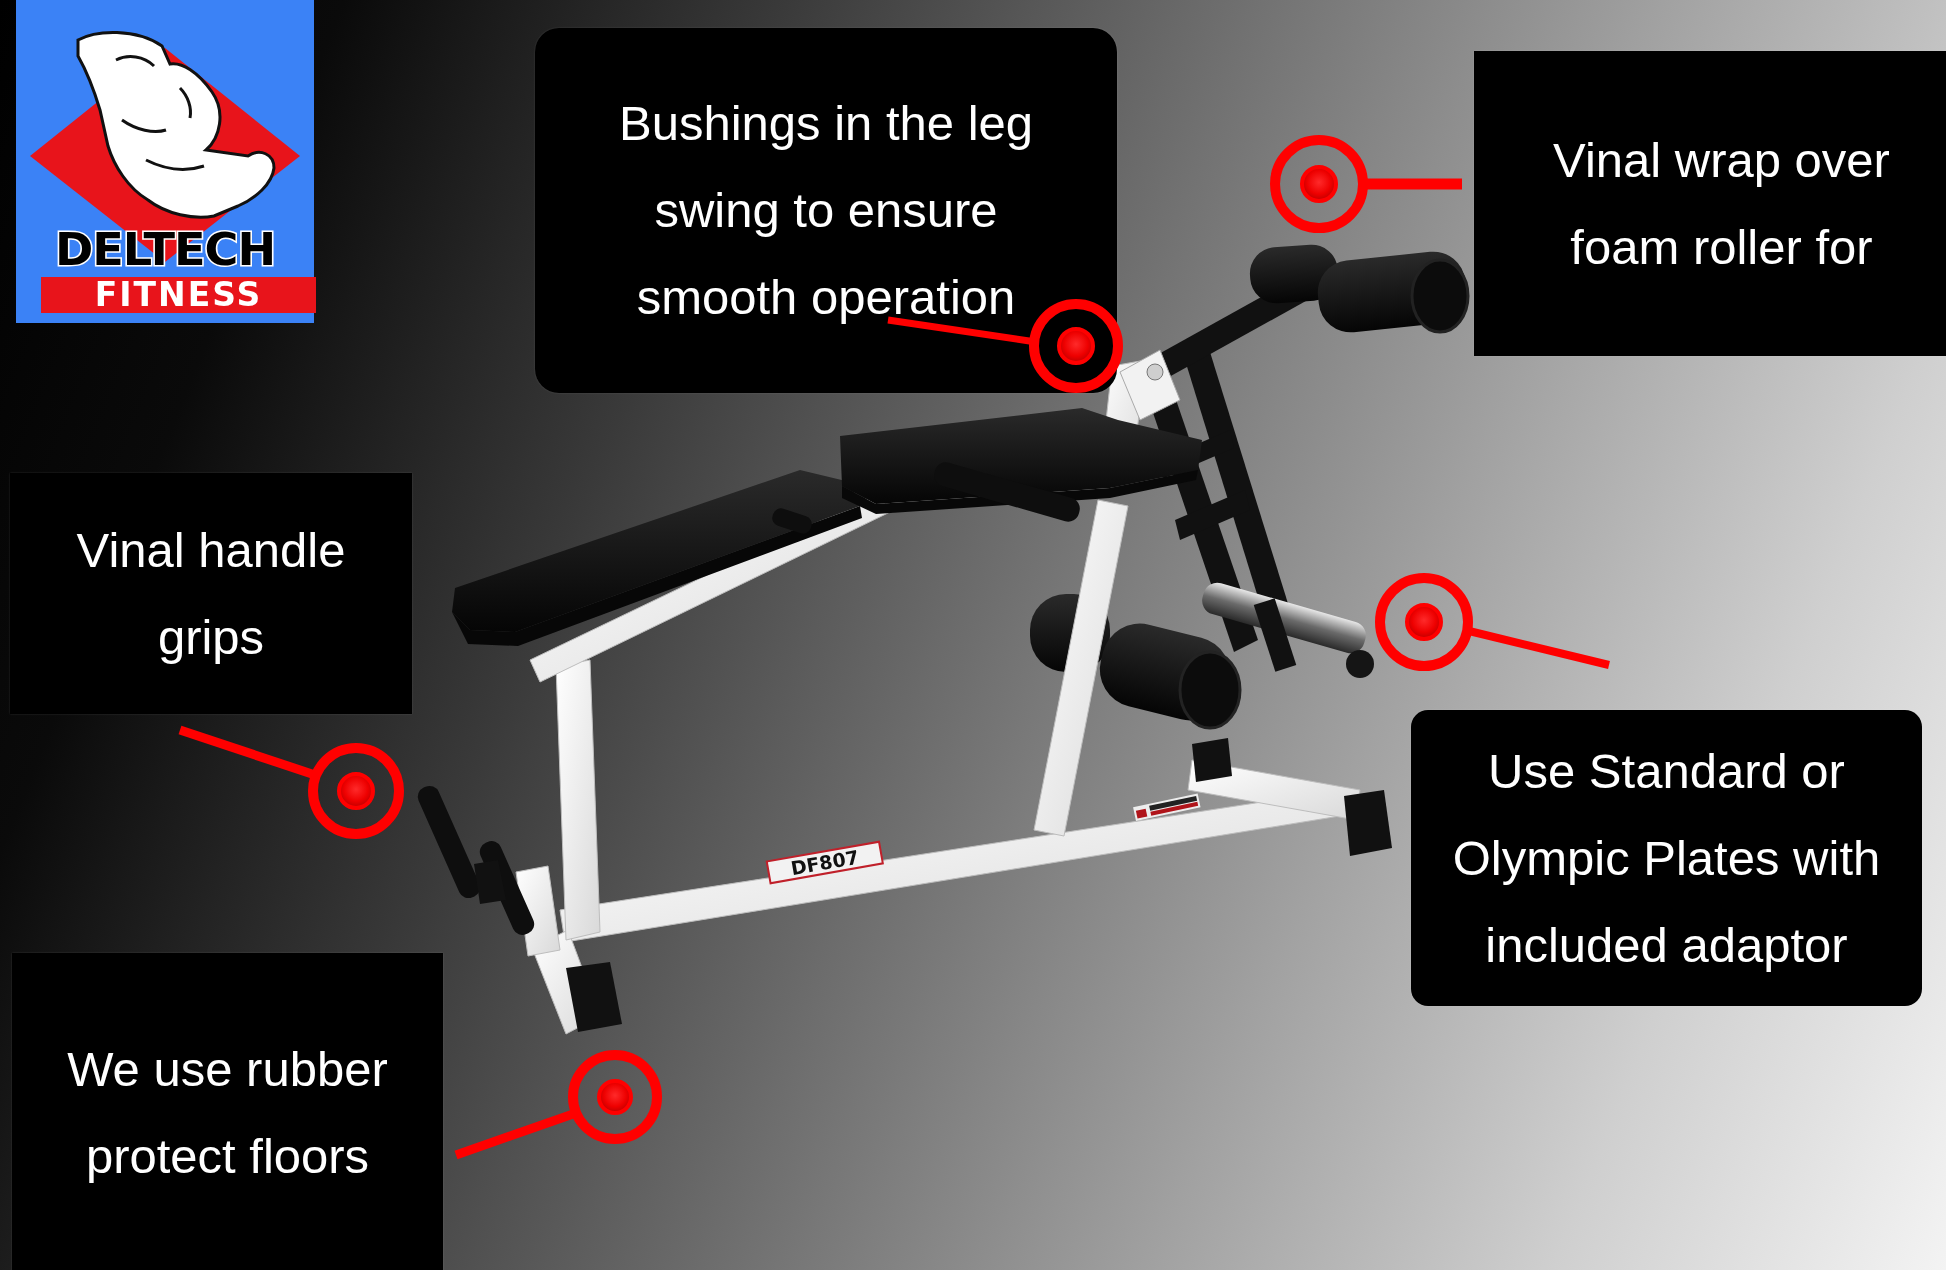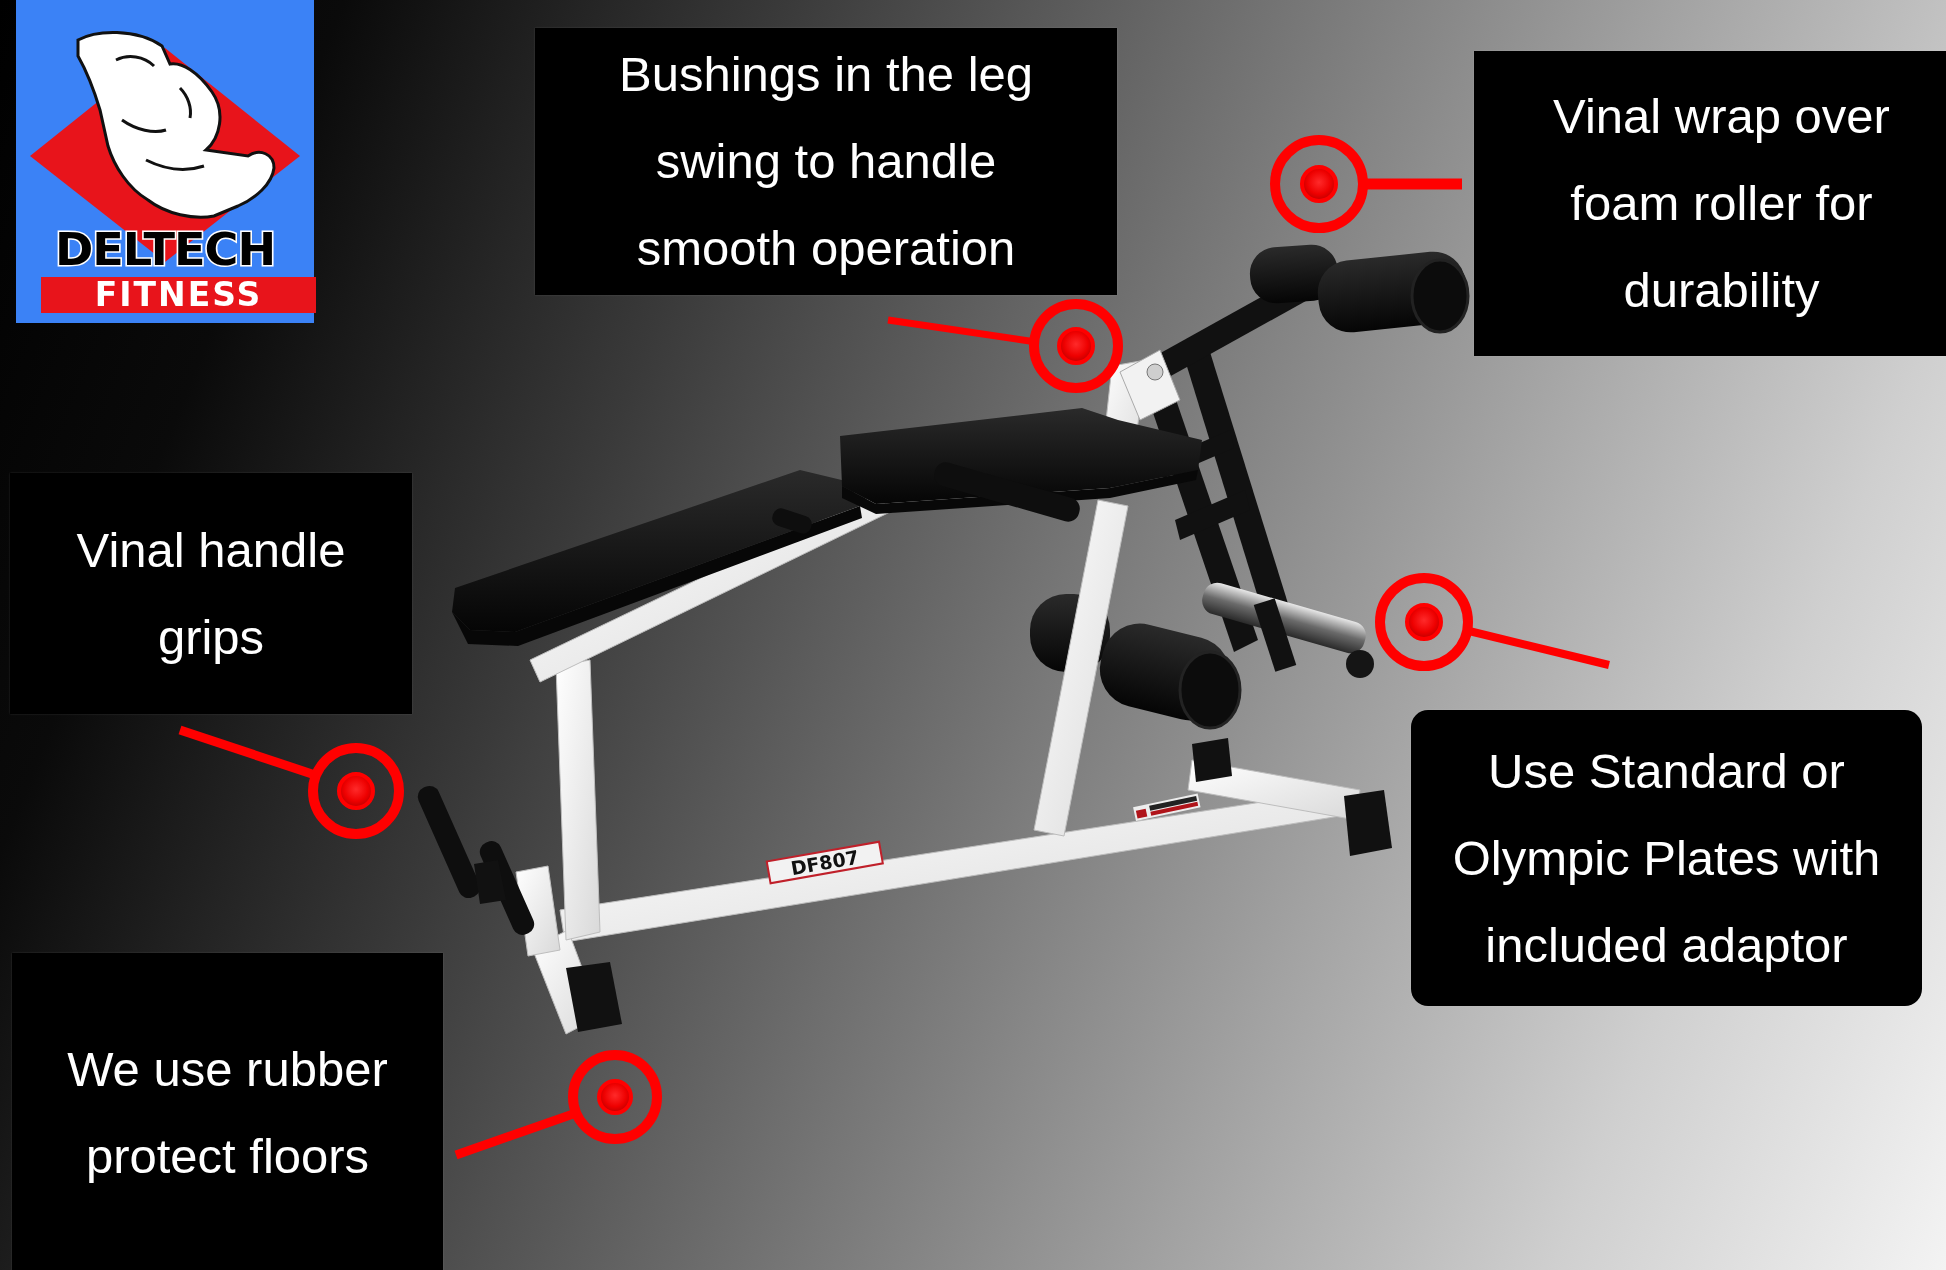--- a/index.html
+++ b/index.html
@@ -165,30 +165,29 @@
     <path d="M62,40 C80,30 120,28 146,46 L154,64 C166,62 182,72 196,92 C210,112 204,138 190,150 L232,156 C244,148 258,154 258,168 C256,184 240,198 222,206 L198,216 C178,220 150,214 132,200 C112,188 98,166 92,146 L84,110 C78,90 70,70 62,56 Z" fill="#ffffff" stroke="#111" stroke-width="3"></path>
     <path d="M100,60 C112,54 128,56 138,66" stroke="#111" stroke-width="3" fill="none"></path>
     <path d="M106,120 C120,130 138,134 150,130" stroke="#111" stroke-width="3" fill="none"></path>
     <path d="M130,160 C150,170 170,172 188,166" stroke="#111" stroke-width="3" fill="none"></path>
     <path d="M164,88 C172,96 176,108 174,118" stroke="#111" stroke-width="3" fill="none"></path>
   </svg>
   <div class="logo-deltech">DELTECH</div>
   <div class="logo-fitness">FITNESS</div>
 </div>
 
-<div class="callout" style="left:535px; top:28px; width:582px; height:267px;">
+<div class="callout" style="left:535px; top:28px; width:582px; height:365px;border-radius:24px;">
   <span>Bushings in the leg</span>
-  <span>swing to handle</span>
+  <span>swing to ensure</span>
   <span>smooth operation</span>
 </div>
 
 <div class="callout" style="left:1474px; top:51px; width:453px; height:305px;padding-left:21px;">
   <span>Vinal wrap over</span>
   <span>foam roller for</span>
-  <span>durability</span>
 </div>
 
 <div class="callout" style="left:10px; top:473px; width:402px; height:241px;">
   <span>Vinal handle</span>
   <span>grips</span>
 </div>
 
 <div class="callout" style="left:1411px; top:710px; width:511px; height:296px;border-radius:17px;">
   <span>Use Standard or</span>
   <span>Olympic Plates with</span>

